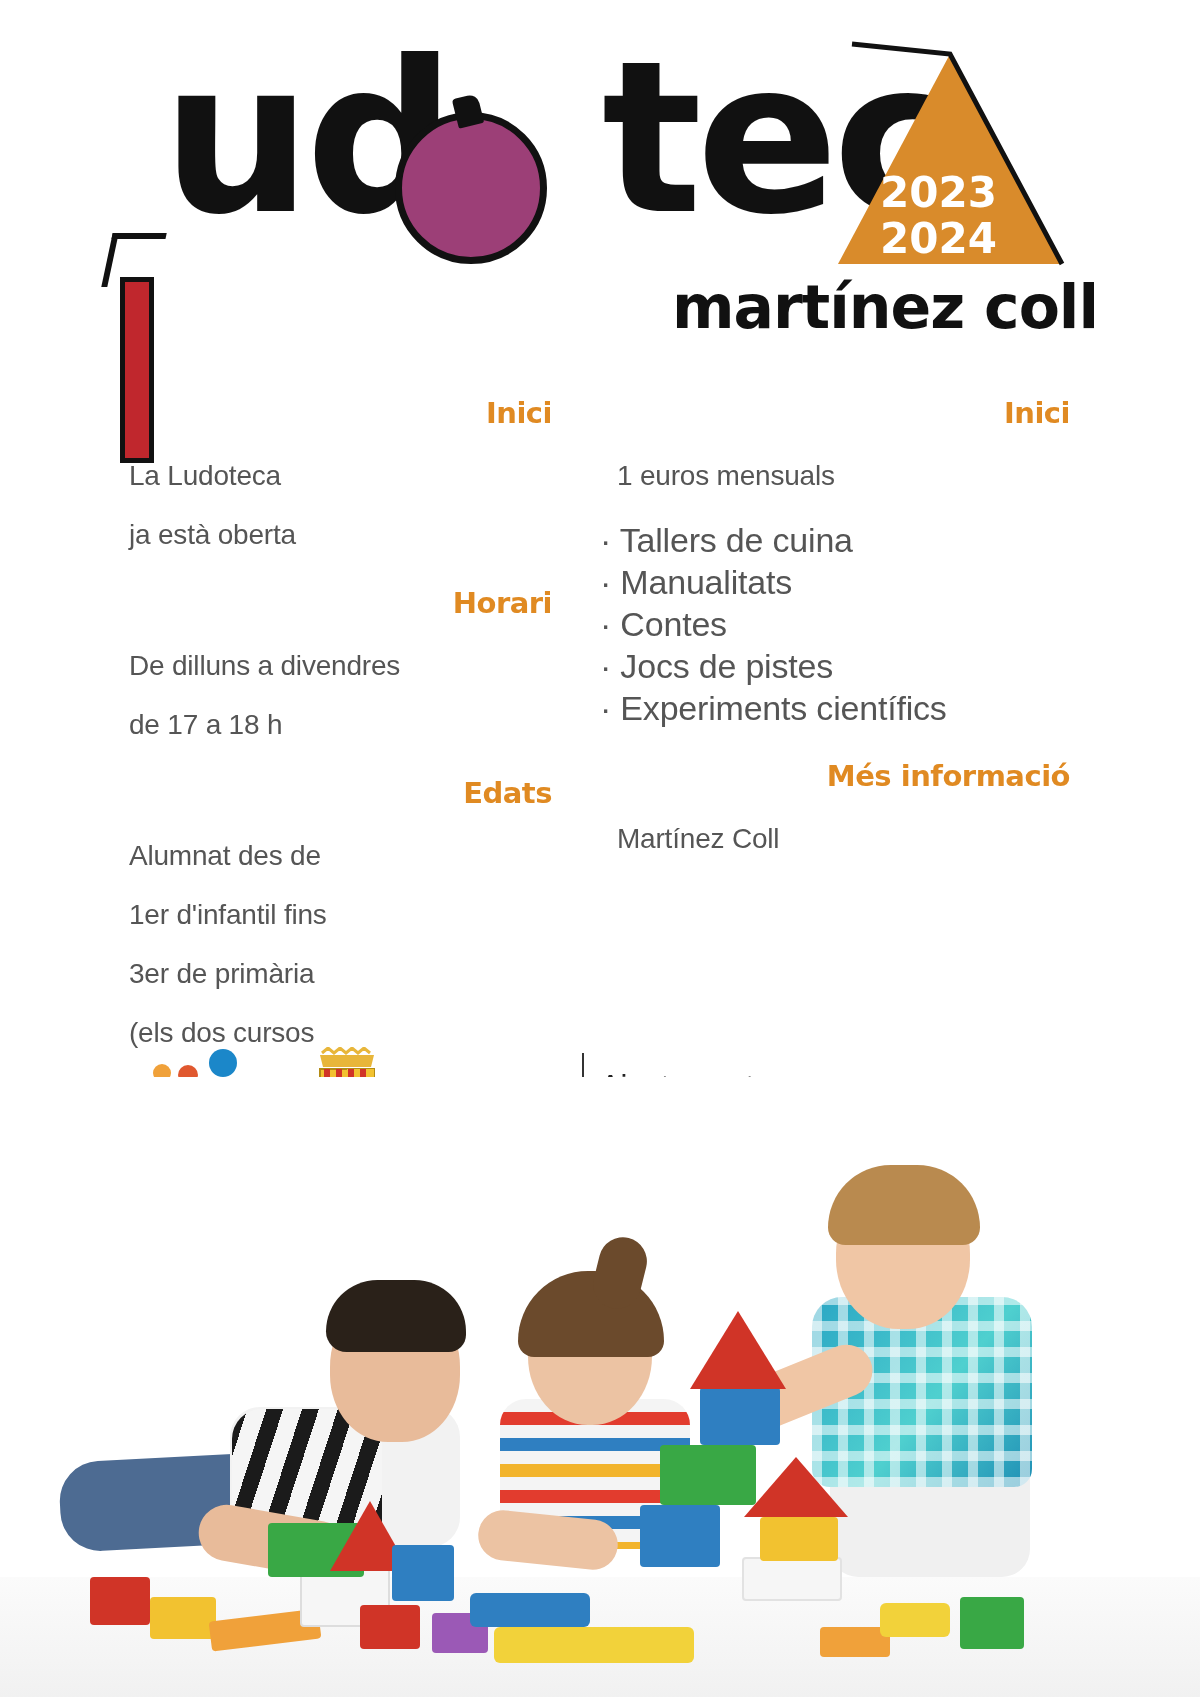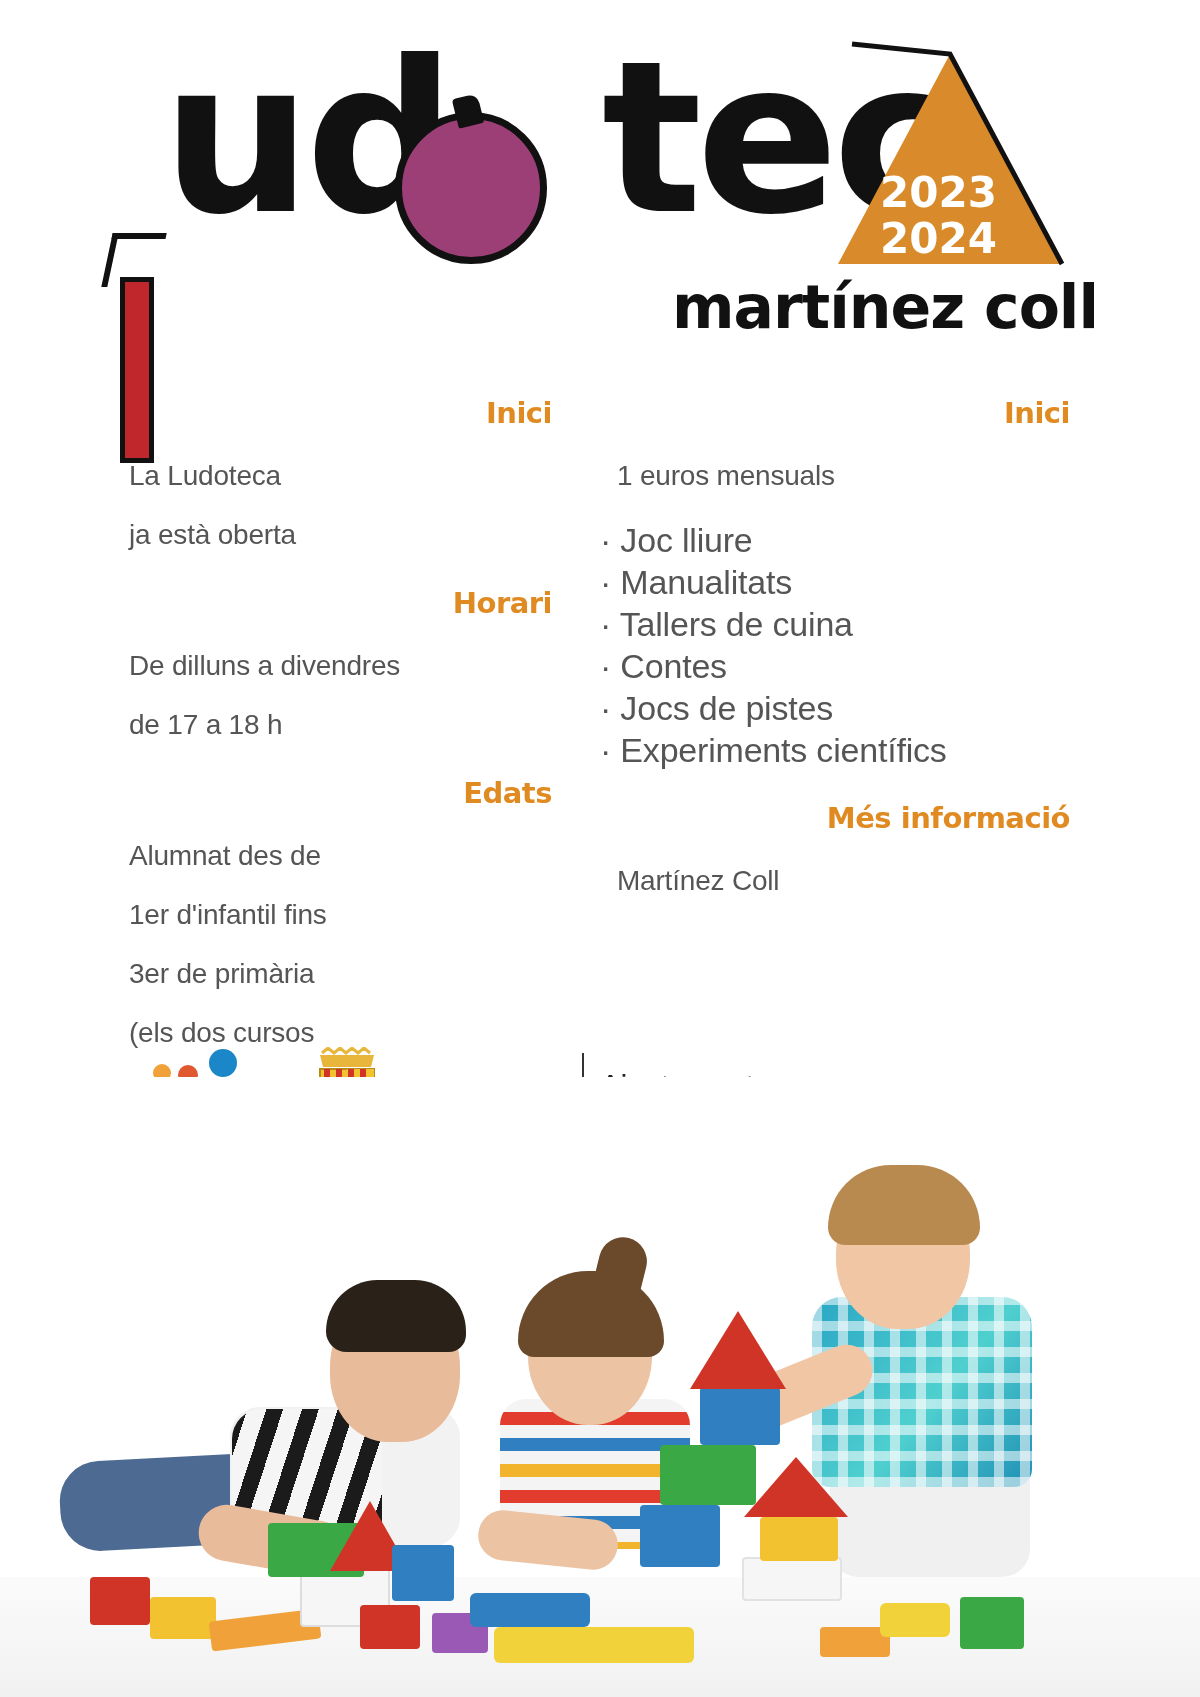--- a/index.html
+++ b/index.html
@@ -355,23 +355,22 @@
 
 <div class="col col-right">
 
   <div class="section">
     <div class="heading">Inici</div>
     <p class="body-line">1 euros mensuals</p>
   </div>
 
   <div class="section">
     <ul class="list">
-      <li>· Joc lliure</li>
+      <li>· Tallers de cuina</li>
       <li>· Manualitats</li>
-      <li>· Tallers de cuina</li>
       <li>· Contes</li>
       <li>· Jocs de pistes</li>
       <li>· Experiments científics</li>
     </ul>
   </div>
 
   <div class="section">
     <div class="heading">Més informació</div>
     <p class="body-line">Martínez Coll</p>
   </div>

